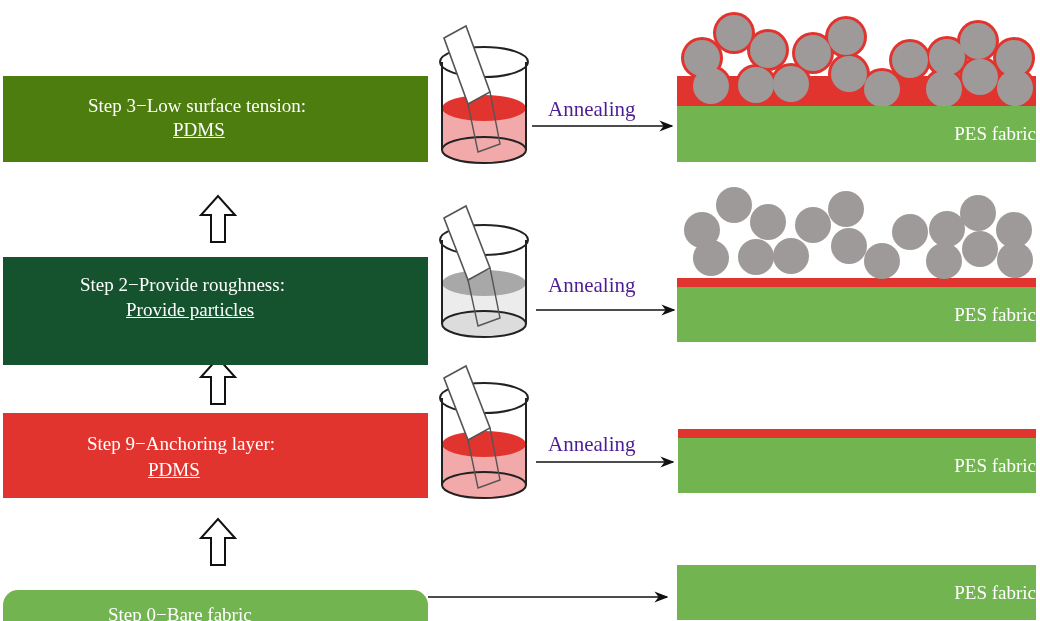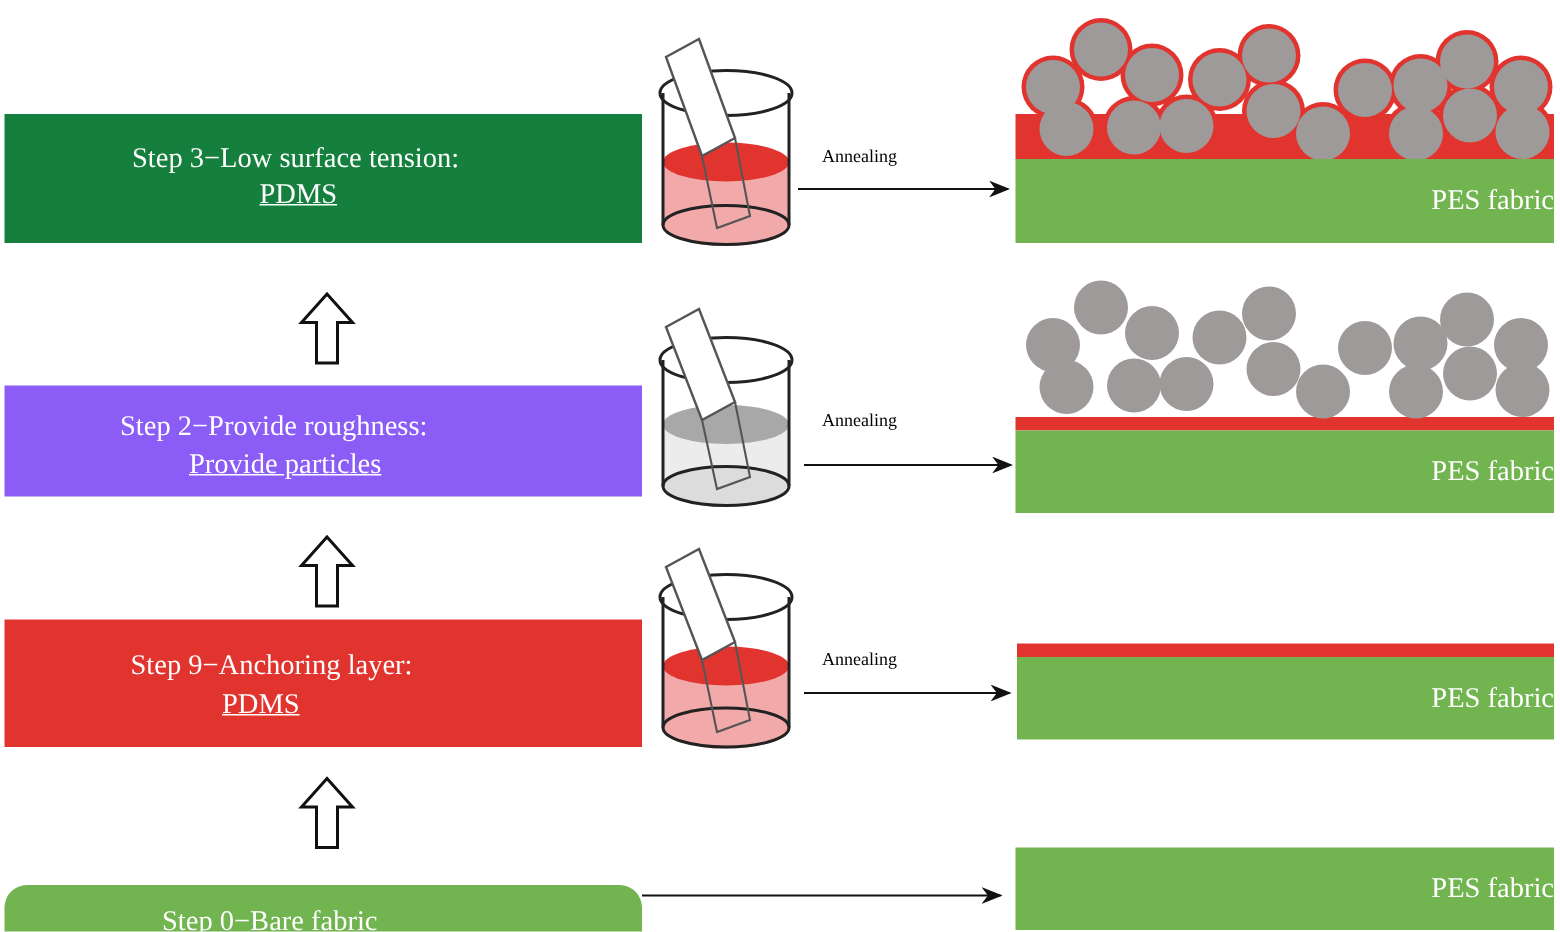--- a/index.html
+++ b/index.html
@@ -4,21 +4,21 @@
 <style>
   html, body { margin:0; padding:0; background:#ffffff; }
   body { width:1040px; height:621px; position:relative; overflow:hidden;
          font-family:"Liberation Serif", "DejaVu Serif", serif; }
   .step-box { position:absolute; left:3px; width:425px; color:#ffffff;
               font-size:19px; line-height:23px; box-sizing:border-box; }
   .step-box .line1 { position:absolute; white-space:nowrap; }
   .step-box .line2 { position:absolute; white-space:nowrap;text-decoration:underline; }
   .fabric { position:absolute; left:677px; width:359px; color:#ffffff; font-size:19px;
             display:flex; align-items:center; justify-content:flex-end; }
-  .anneal-label { position:absolute; left:548px; font-size:12px; color:#000000; white-space:nowrap;text-align:right; }
+  .anneal-label { position:absolute; left:548px; font-size:21px; color:#4c1d95; white-space:nowrap;text-align:right; }
   svg { position:absolute; left:0; top:0; }
 </style>
 </head>
 <body>
 
 <svg width="1040" height="621">
   <defs>
     <marker id="arrowhead" markerWidth="10" markerHeight="8" refX="9" refY="4" orient="auto">
       <path d="M0,0 L10,4 L0,8 L3,4 Z" fill="#111"></path>
     </marker>
@@ -127,26 +127,26 @@
       <circle cx="978" cy="213" r="18" fill="#9e9a99"></circle>
       <circle cx="1014" cy="230" r="18" fill="#9e9a99"></circle>
       <circle cx="944" cy="261" r="18" fill="#9e9a99"></circle>
       <circle cx="980" cy="249" r="18" fill="#9e9a99"></circle>
       <circle cx="1015" cy="260" r="18" fill="#9e9a99"></circle>
     </g>
 
   <rect x="678" y="429" width="358" height="9" fill="#e2342f"></rect>
 </svg>
 
-<div class="step-box" style="top:76px;height:86px;background:#15803d;">
+<div class="step-box" style="top:76px;height:86px;background:#4d7c0f;">
   <span class="line1" style="left:85px;top:18px;">Step 3−Low surface tension:</span>
   <span class="line2" style="left:170px;top:42px;">PDMS</span>
 </div>
 
-<div class="step-box" style="top:257px;height:74px;background:#8b5cf6;padding-left:24px;">
+<div class="step-box" style="top:257px;height:108px;background:#14532d;padding-left:24px;">
   <span class="line1" style="left:77px;top:16px;">Step 2−Provide roughness:</span>
   <span class="line2" style="left:123px;top:41px;">Provide particles</span>
 </div>
 
 <div class="step-box" style="top:413px;height:85px;background:#e2342f;">
   <span class="line1" style="left:84px;top:19px;">Step 9−Anchoring layer:</span>
   <span class="line2" style="left:145px;top:45px;">PDMS</span>
 </div>
 
 <div class="step-box" style="top:590px;height:50px;background:#72b550;border-radius:15px;">

